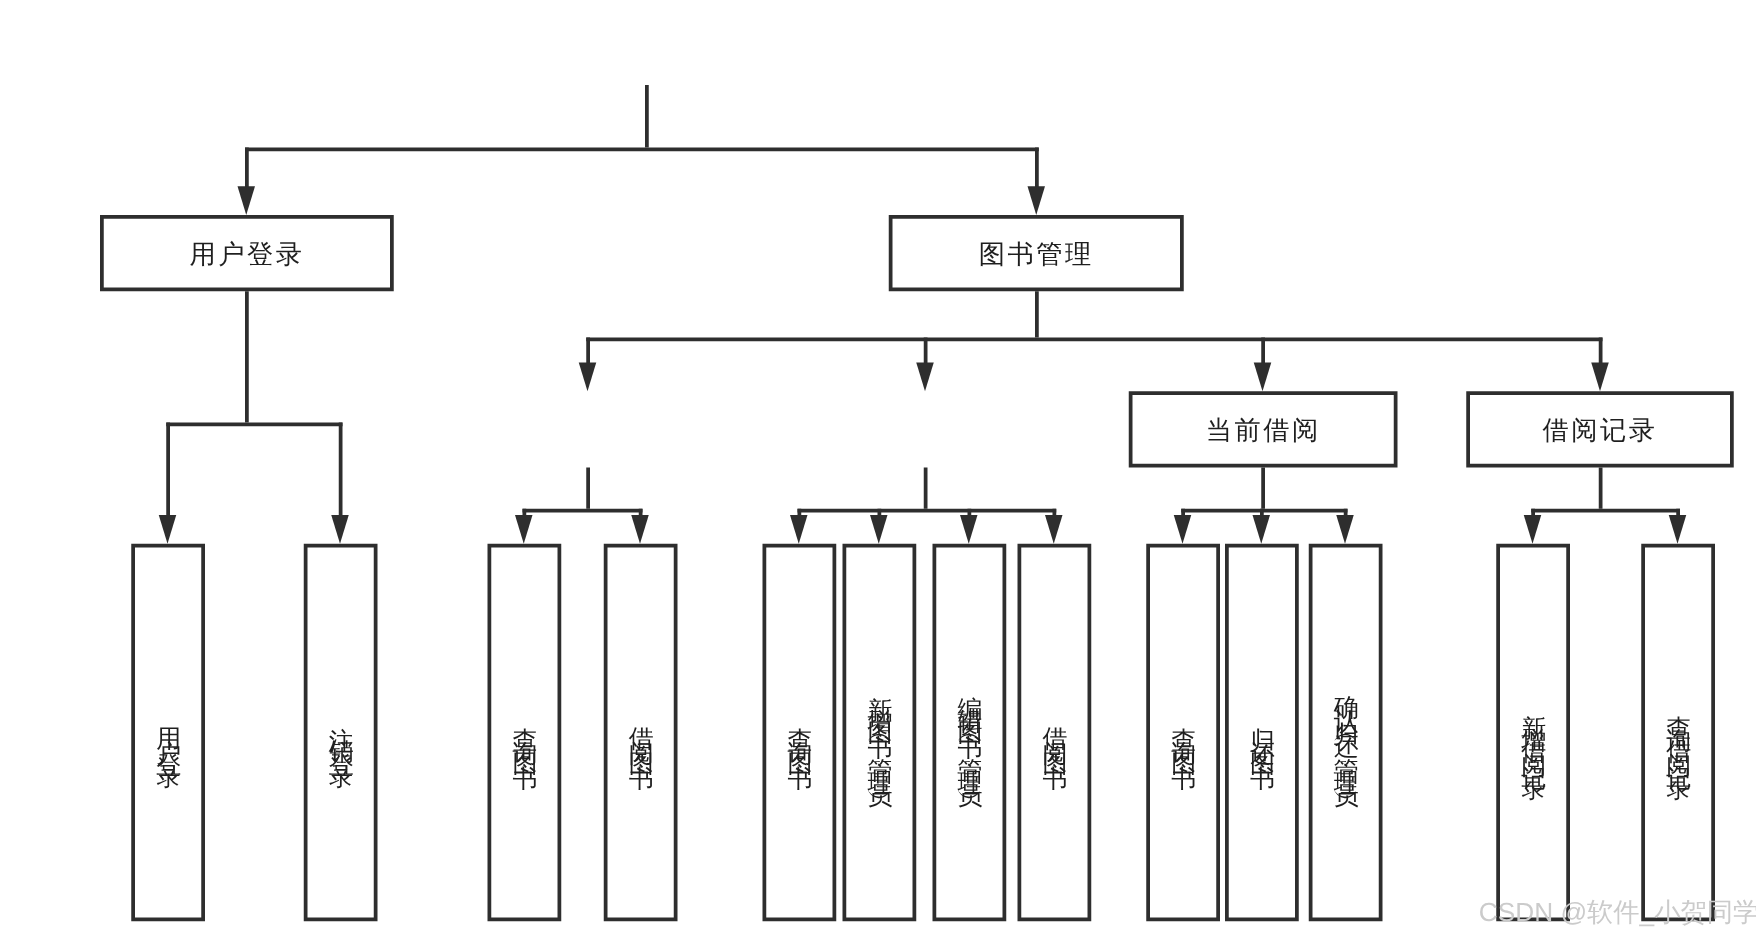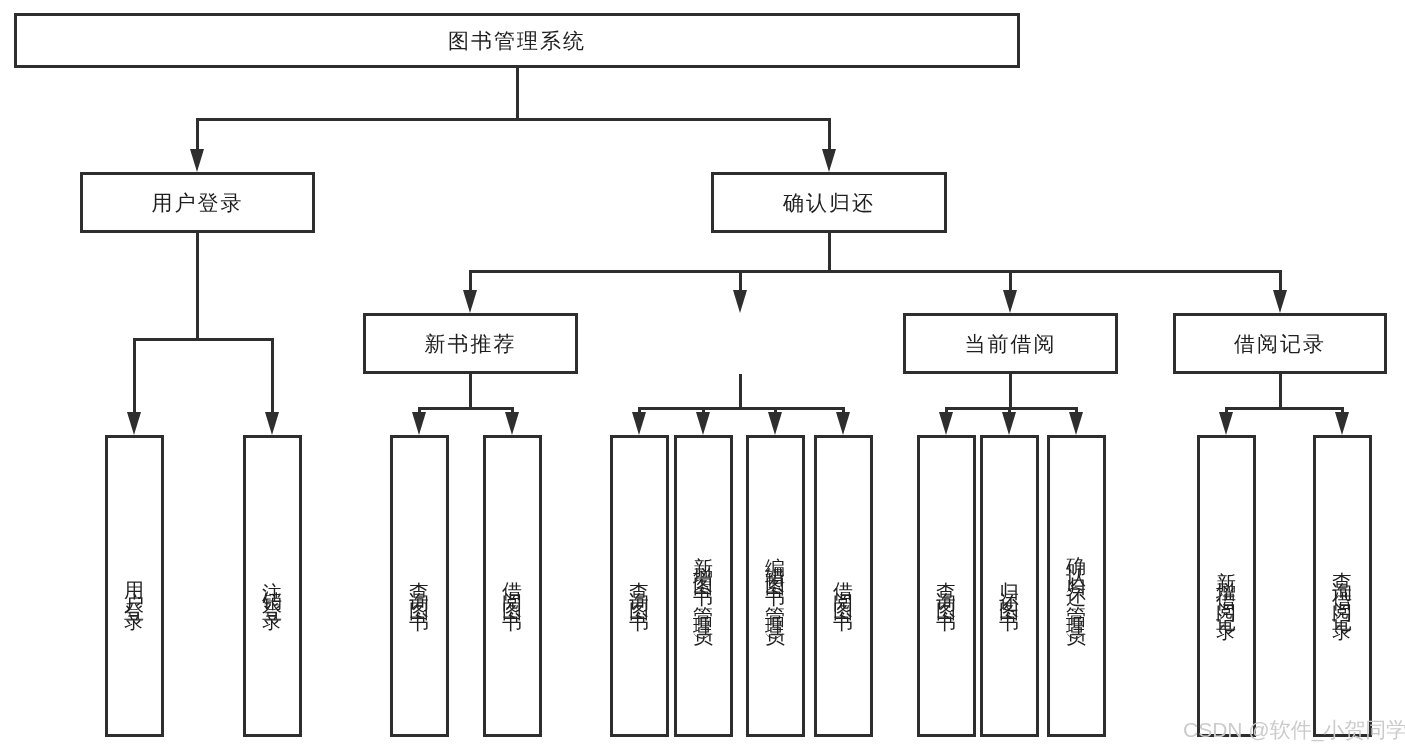--- a/index.html
+++ b/index.html
@@ -27,26 +27,24 @@
   .watermark {
     position:absolute; left:1183px; top:716px; z-index:5;
     font-size:21px; color:#cbcbcb; white-space:nowrap;
   }
 </style>
 </head>
 <body style="background: rgb(255, 255, 255);">
 
 <div class="canvas">
 
-  <div class="box hbox" style="left:14px;top:13px;width:1006px;height:55px">图书管理系统</div>
 
   <div class="box hbox" style="left:80px;top:172px;width:235px;height:61px">用户登录</div>
-  <div class="box hbox" style="left:711px;top:172px;width:236px;height:61px">确认归还</div>
+  <div class="box hbox" style="left:711px;top:172px;width:236px;height:61px">图书管理</div>
 
-  <div class="box hbox" style="left:363px;top:313px;width:215px;height:61px">新书推荐</div>
   <div class="box hbox" style="left:903px;top:313px;width:215px;height:61px">当前借阅</div>
   <div class="box hbox" style="left:1173px;top:313px;width:214px;height:61px">借阅记录</div>
 
   <div class="box vbox" style="left:105px;top:435px;width:59px;height:302px">用户登录</div>
   <div class="box vbox" style="left:243px;top:435px;width:59px;height:302px">注销登录</div>
 
   <div class="box vbox" style="left:390px;top:435px;width:59px;height:302px">查询图书</div>
   <div class="box vbox" style="left:483px;top:435px;width:59px;height:302px">借阅图书</div>
 
   <div class="box vbox" style="left:610px;top:435px;width:59px;height:302px">查询图书</div>

